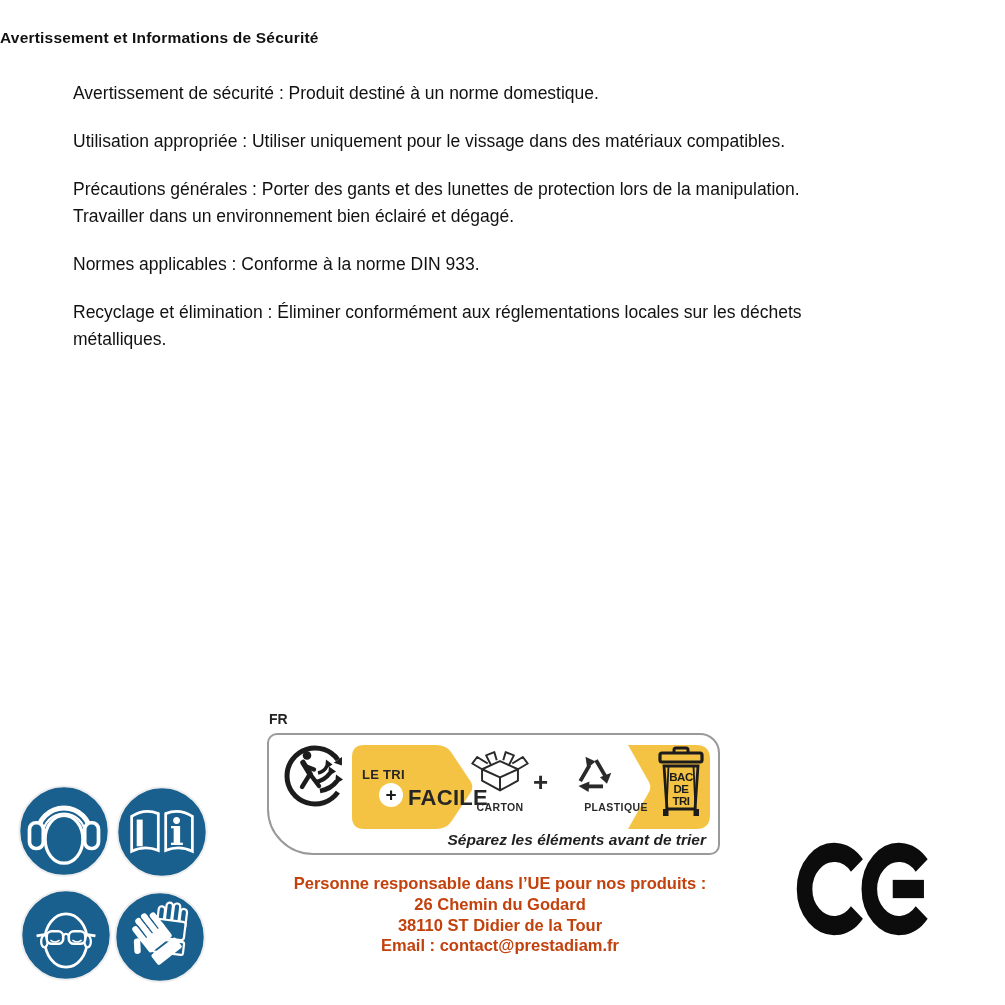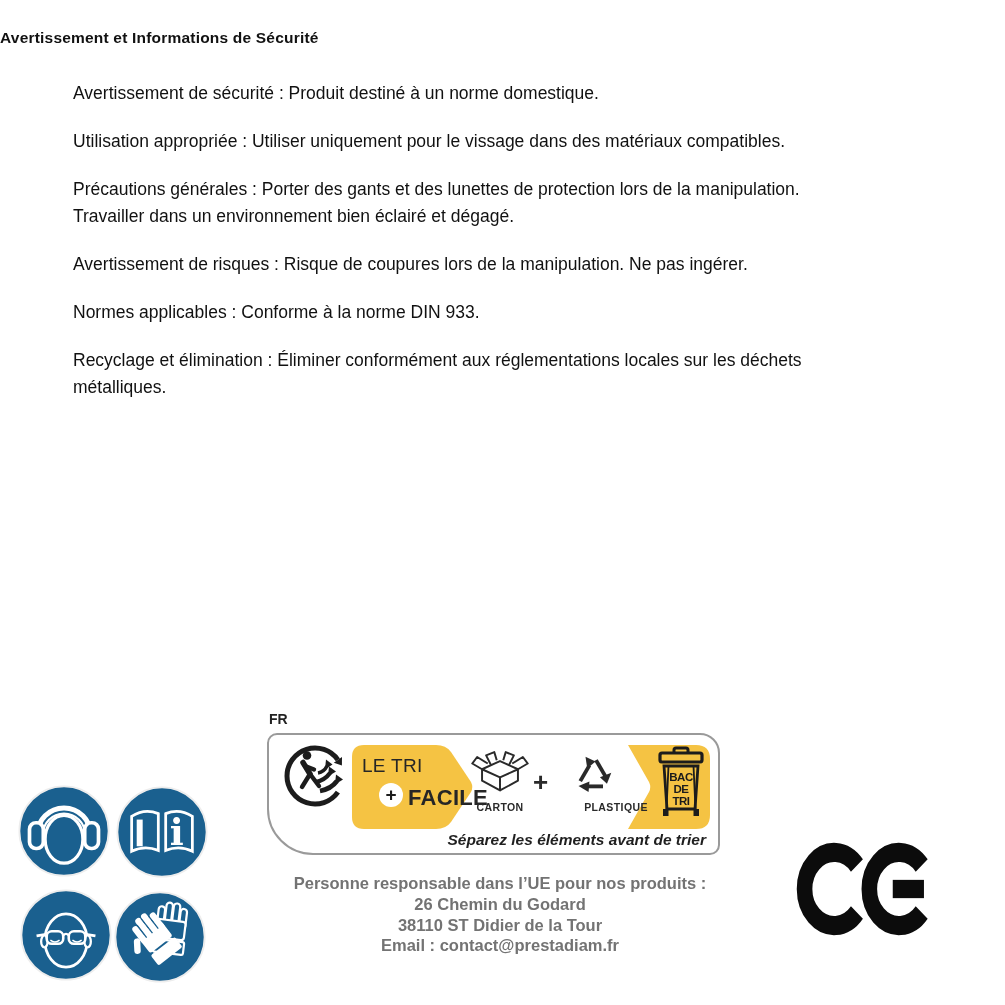--- a/index.html
+++ b/index.html
@@ -19,52 +19,51 @@
   .picto{position:absolute;width:92px;height:92px;}
   
   .label-box{
     position:absolute;left:267px;top:733px;width:453px;height:122px;
     border:2px solid #9a9a9a;border-radius:10px 20px 10px 46px;
     box-sizing:border-box;background:#fff;
   }
   .fr-tag{position:absolute;left:269px;top:711px;font-size:14px;font-weight:bold;color:#222;}
   .triman{position:absolute;left:13px;top:8px;width:66px;height:66px;}
   .yellowband{position:absolute;left:83px;top:10px;width:358px;height:84px;}
-  .letri{position:absolute;left:93px;top:20px;font-size:19px;font-weight:normal;color:#262626;letter-spacing:0.3px;}
+  .letri{position:absolute;left:93px;top:32px;font-size:13px;font-weight:bold;color:#262626;letter-spacing:0.3px;}
   .plus-circle{
     position:absolute;left:110px;top:48px;width:24px;height:24px;border-radius:50%;
     background:#fff;text-align:center;line-height:24px;font-size:19px;font-weight:bold;color:#1c1c1c;
   }
   .facile{position:absolute;left:139px;top:50px;font-size:22px;font-weight:bold;color:#262626;letter-spacing:0.3px;}
   .carton-ic{position:absolute;left:200px;top:14px;width:62px;height:47px;}
   .recyc-ic{position:absolute;left:299px;top:14px;width:49px;height:45px;}
   .mat-label{position:absolute;top:66px;font-size:10.5px;font-weight:600;color:#2a2a2a;letter-spacing:0.4px;text-align:center;}
   .mat-carton{left:196px;width:70px;}
   .mat-plast{left:282px;width:74px;margin-left:28px;}
   .plus2{position:absolute;left:264px;top:32px;font-size:26px;font-weight:bold;color:#2a2a2a;}
   .tagline{
     position:absolute;right:12px;top:96px;font-size:15.5px;font-style:italic;font-weight:600;color:#1f1f1f;margin-left:40px;
   }
   
   .resp{position:absolute;left:0;top:873px;width:1000px;text-align:center;}
-  .resp div{font-size:16.5px;font-weight:bold;line-height:20.8px;color:#737373;}
+  .resp div{font-size:16.5px;font-weight:bold;line-height:20.8px;color:#c2410c;}
   
   .ce{position:absolute;left:796px;top:839px;width:142px;height:100px;}
 </style>
 </head>
 <body>
 
 <div class="title">Avertissement et Informations de Sécurité</div>
 
 <div class="content">
   <p>Avertissement de sécurité : Produit destiné à un norme domestique.</p>
   <p>Utilisation appropriée : Utiliser uniquement pour le vissage dans des matériaux compatibles.</p>
   <p>Précautions générales : Porter des gants et des lunettes de protection lors de la manipulation.
 Travailler dans un environnement bien éclairé et dégagé.</p>
-  <p>Avertissement de risques : Risque de coupures lors de la manipulation. Ne pas ingérer.</p>
   <p>Normes applicables : Conforme à la norme DIN 933.</p>
   <p>Recyclage et élimination : Éliminer conformément aux réglementations locales sur les déchets
 métalliques.</p>
 </div>
 
 <div class="picto" style="left:18px;top:785px;">
   <svg viewBox="0 0 100 100" width="92" height="92">
     <circle cx="50" cy="50" r="48.5" fill="#1a608f" stroke="#ededed" stroke-width="2"></circle>
     <path d="M21,54 A29,29 0 0 1 79,54" stroke="#fff" stroke-width="5.5" fill="none"></path>
     <path d="M27,54 A23,23 0 0 1 73,54" stroke="#fff" stroke-width="2.5" fill="none"></path>

